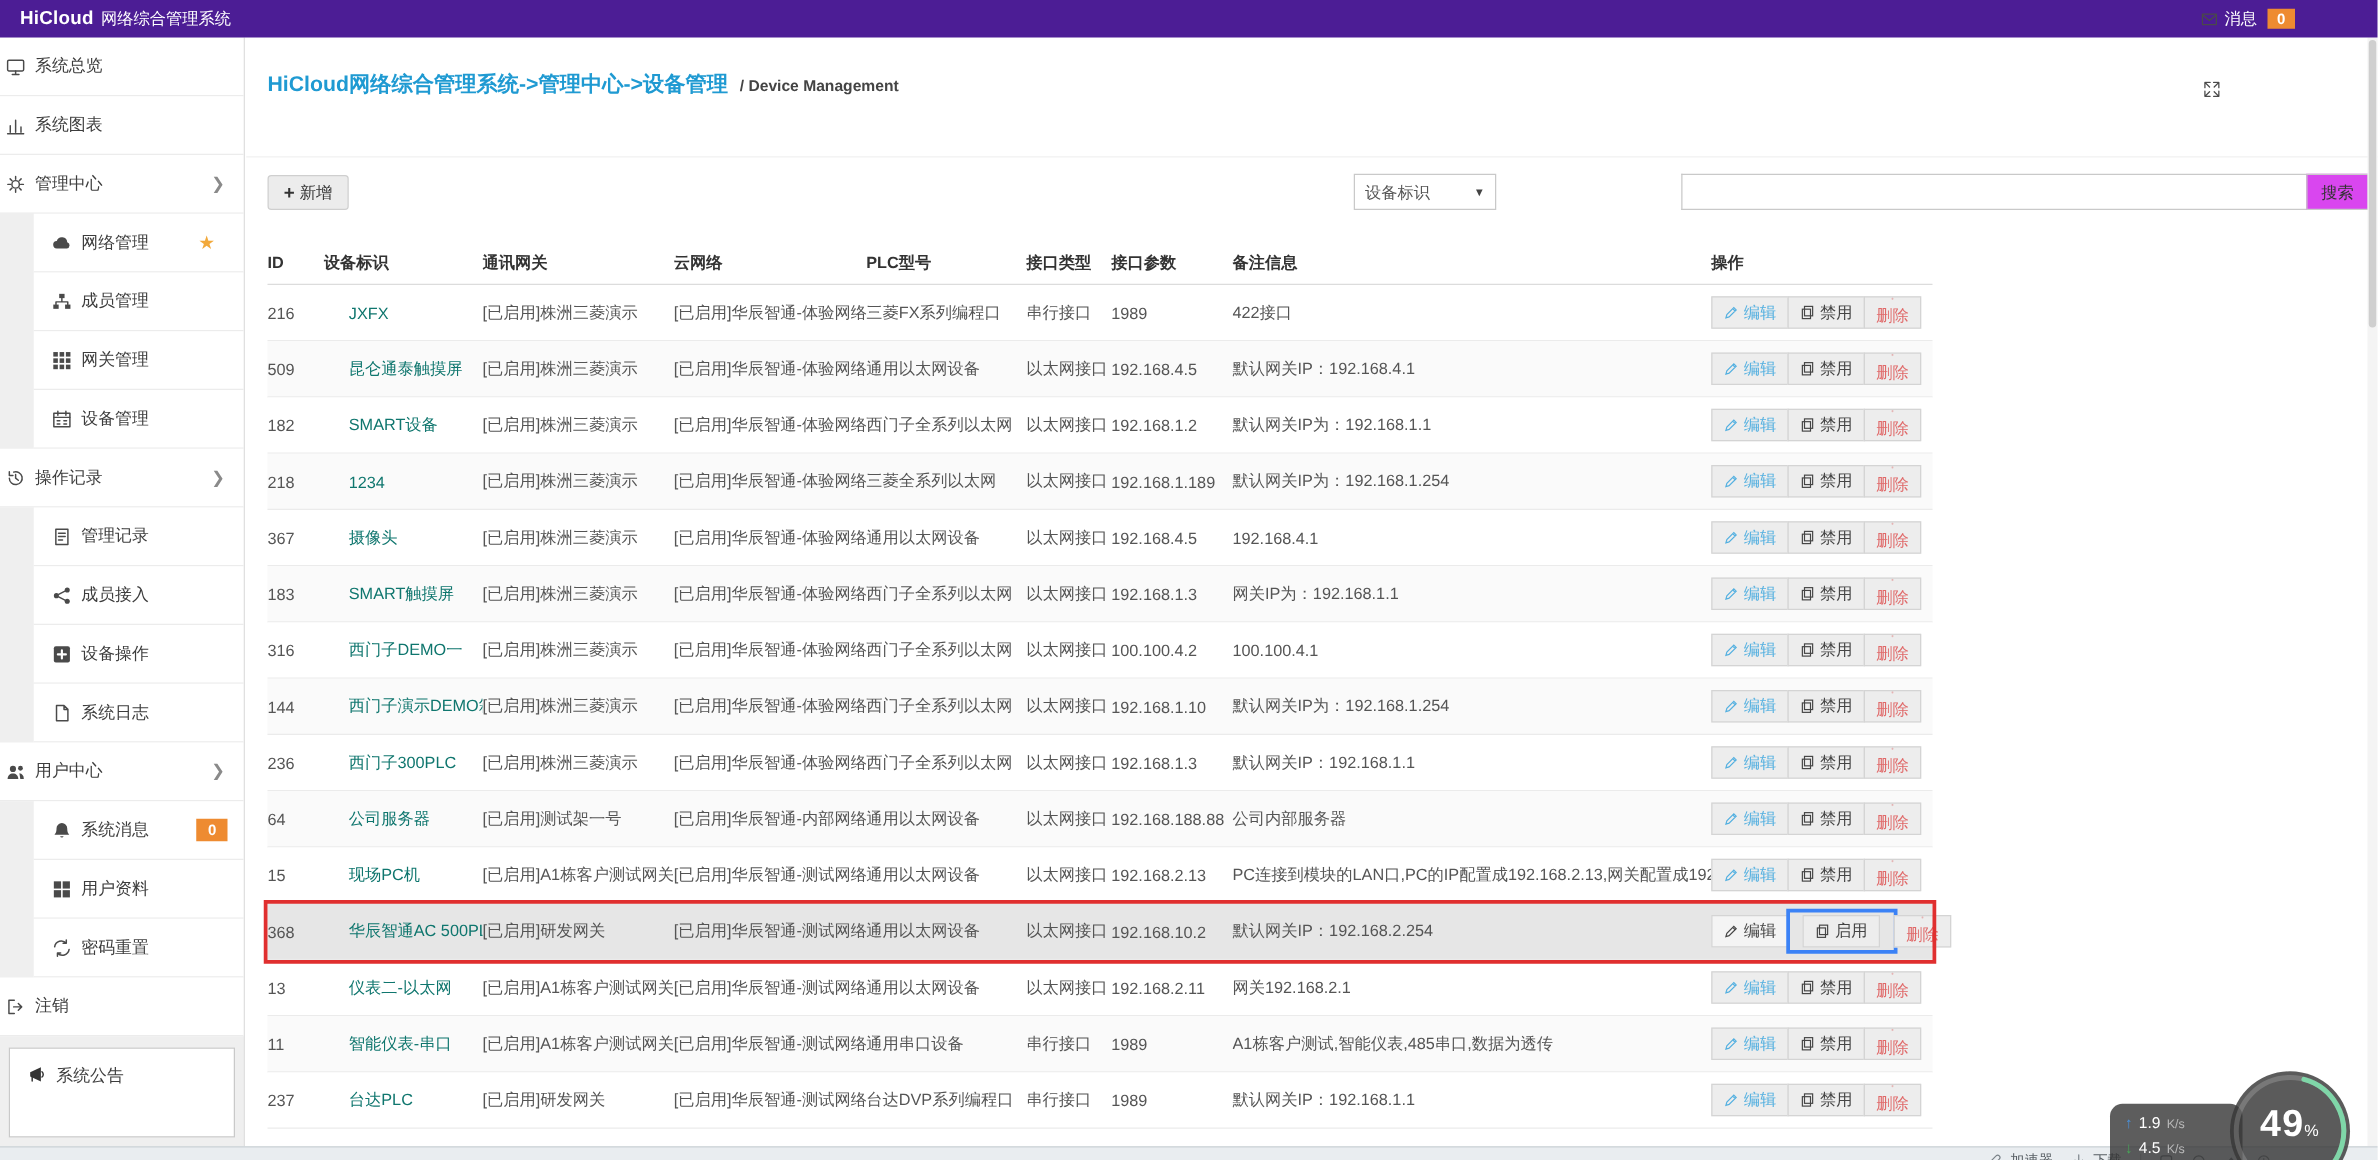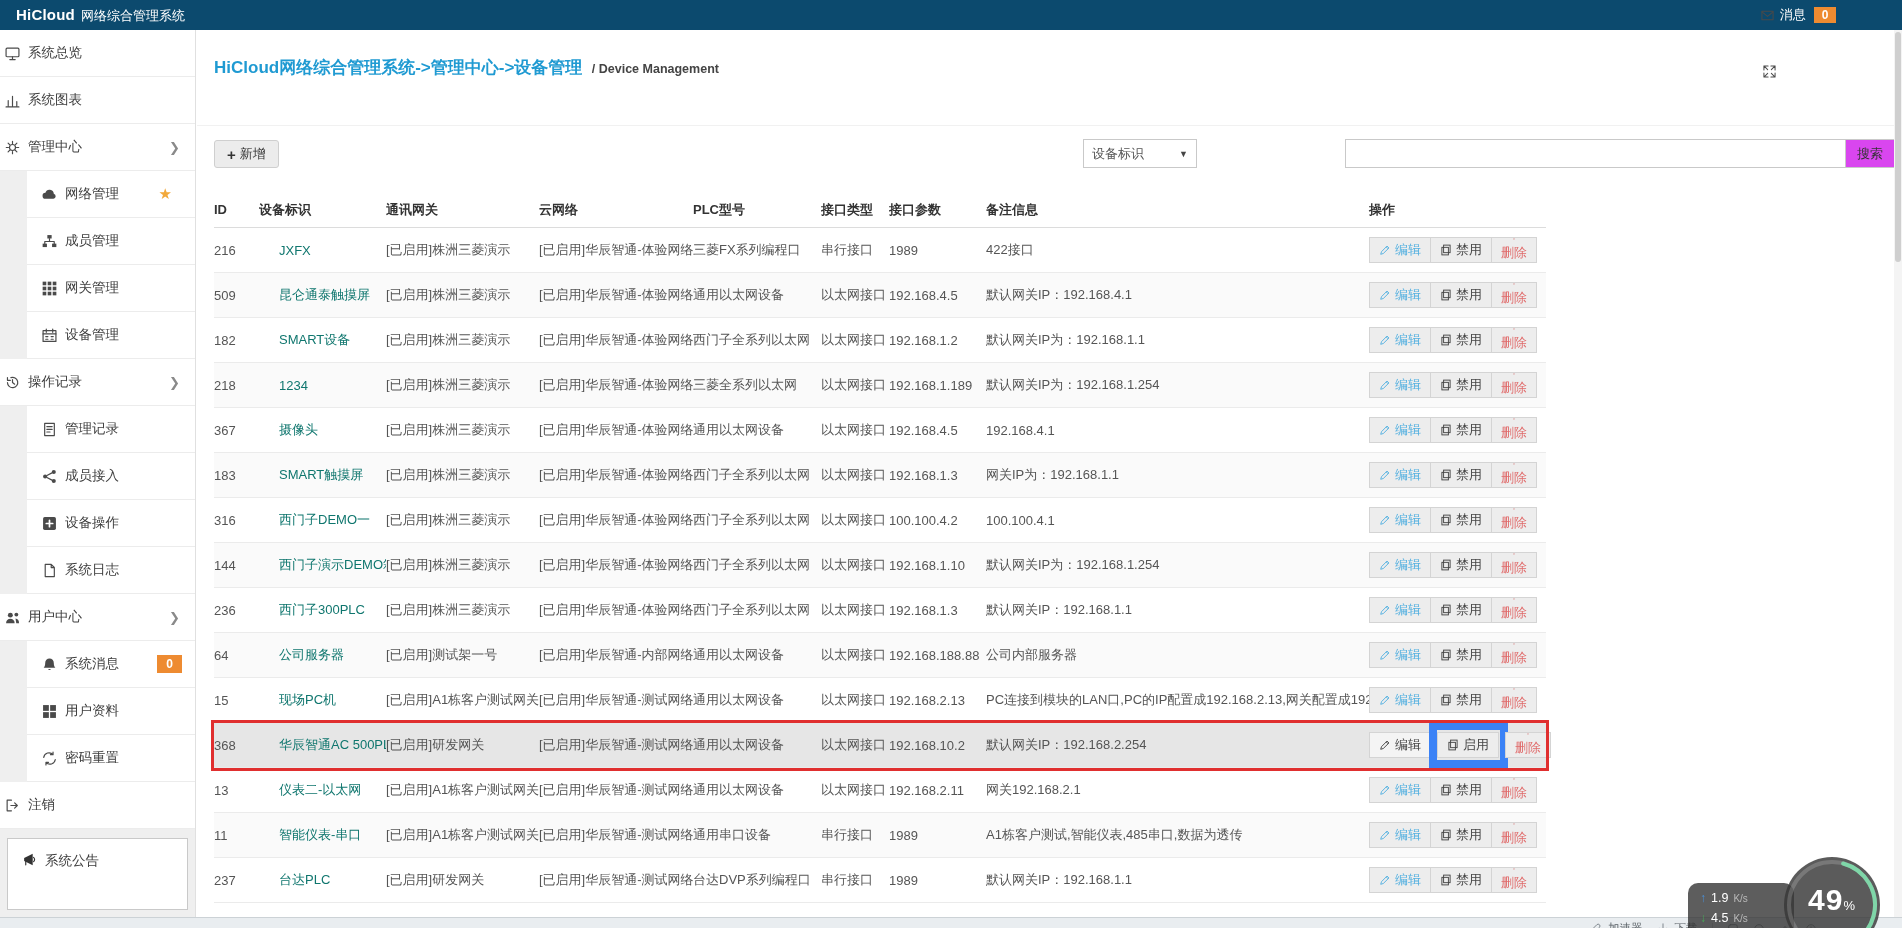--- a/index.html
+++ b/index.html
@@ -1,20 +1,20 @@
 <!DOCTYPE html>
 <html><head>
 <meta charset="utf-8">
 <style>
   * { margin:0; padding:0; box-sizing:border-box; }
   html,body { width:1902px; height:928px; overflow:hidden; background:#fff;
     font-family:"Liberation Sans","DejaVu Sans",sans-serif; }
 
   
-  .topbar { position:absolute; top:0; left:0; right:0; height:30px; background:#0c4a6e;
+  .topbar { position:absolute; top:0; left:0; right:0; height:30px; background:#4c1d95;
     color:#fff; display:flex; align-items:center; padding:0 16px; z-index:50; }
   .brand { font-size:13px; display:flex; align-items:baseline; }
   .brand b { font-size:15px; font-weight:bold; margin-right:6px; letter-spacing:.2px; }
   .topbar-right { margin-left:auto; display:flex; align-items:center; gap:38px; font-size:13px;flex-direction:column; }
   .tb-group { display:flex; align-items:center; gap:6px; cursor:pointer; }
   .tb-badge { background:#ee8b31; color:#fff; font-weight:bold; font-size:12px;
     padding:1px 8px; margin-left:2px; }
   .topbar .icn svg { width:13px; height:13px; }
 
   
@@ -75,21 +75,21 @@
   .abtn { height:26px; padding:0 9px; background:#ededed; border:1px solid #d4d4d4;
     font-size:13px; display:inline-flex; align-items:center; gap:4px; cursor:pointer;
     margin-left:-1px; white-space:nowrap; }
   .abtn svg { width:12px; height:12px; stroke:currentColor; fill:none; stroke-width:1.1; }
   .abtn.edit { color:#54b0e0; margin-left:0; }
   .abtn.mid  { color:#454545; }
   .abtn.del  { color:#e06a6a;flex-direction:column; }
 
   .trow.highlight { background:#e6e6e6 !important; outline:3px solid #e02f2f; outline-offset:0px; z-index:5; position:relative; }
   .trow.highlight .abtn.edit { color:#454545; background:#f4f4f4; }
-  .annot-box { display:inline-block; border:8px solid #3b82f6; padding:2px 1px; margin:0 -2px; background:transparent; }
+  .annot-box { display:inline-block; border:3px solid #3b82f6; padding:2px 11px; margin:0 -2px; background:transparent; }
 
   
   .scrollbar { position:absolute; right:0; top:30px; bottom:0; width:8px; background:#f4f4f4; z-index:40; }
   .scroll-thumb { position:absolute; top:2px; right:1px; width:6px; height:230px; background:#cfcfcf; border-radius:3px; }
 
   
   .bottom-strip { position:absolute; left:0; top:917px; right:0; height:30px; background:#e9edf0;
     border-top:1px solid #ccd2d6; z-index:60; }
   .strip-items { position:absolute; left:1590px; top:3px; display:flex; align-items:center;
     gap:14px; font-size:11.5px; color:#5a6166; }

